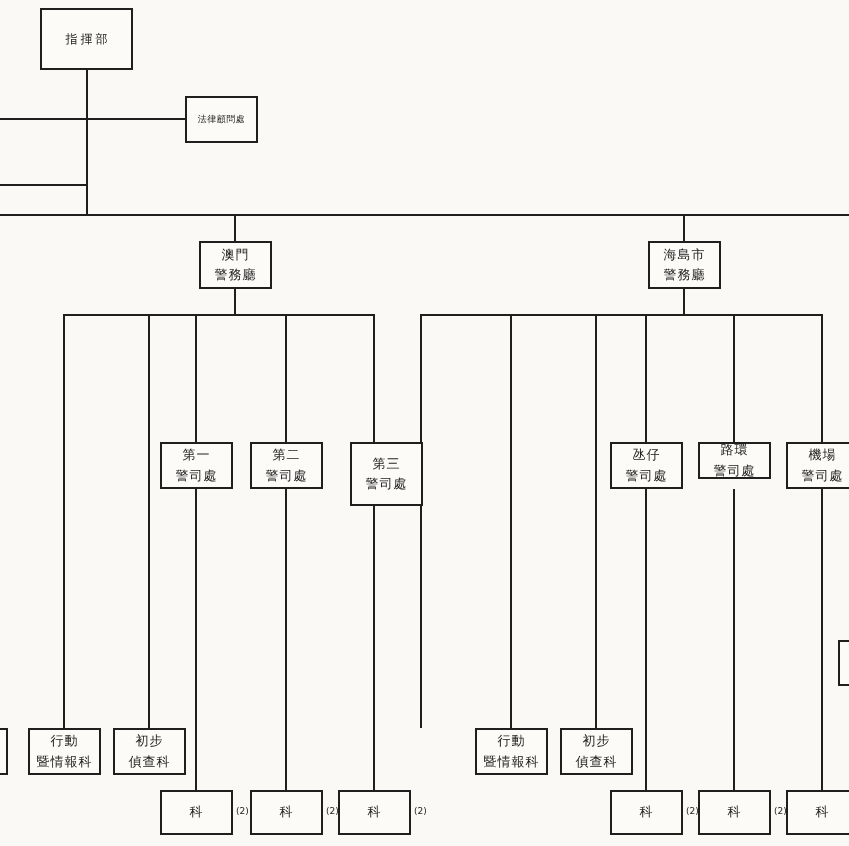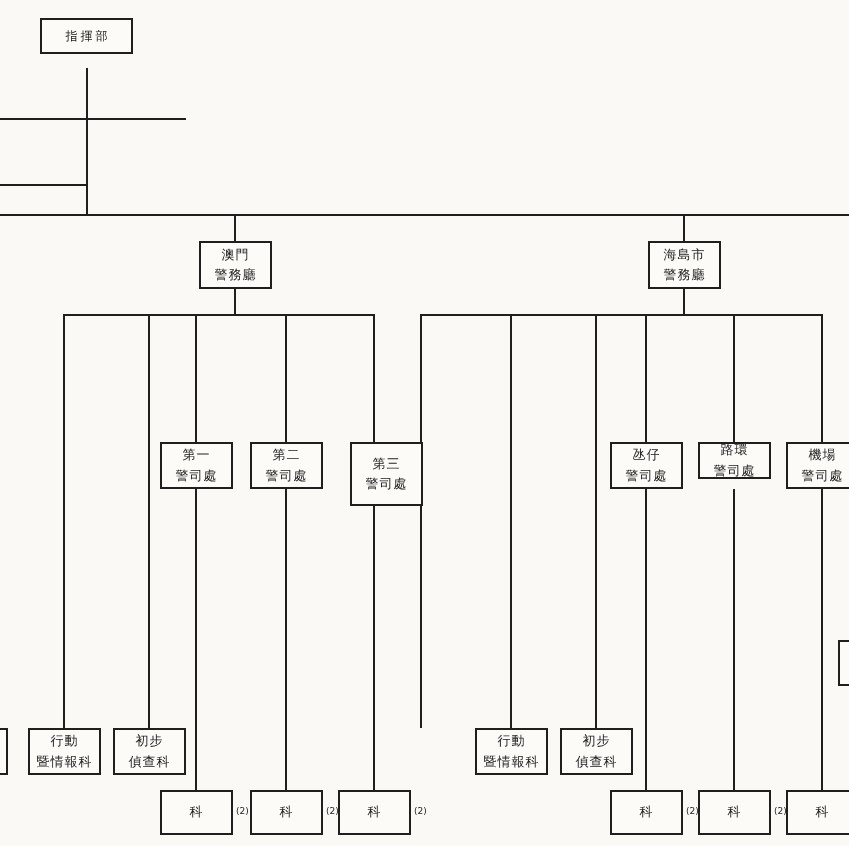--- a/index.html
+++ b/index.html
@@ -72,24 +72,27 @@
   <div class="line v" style="left:420px; top:314px; height:414px"></div>
   <div class="line v" style="left:510px; top:314px; height:414px"></div>
   <div class="line v" style="left:595px; top:314px; height:414px"></div>
   <div class="line v" style="left:645px; top:314px; height:128px"></div>
   <div class="line v" style="left:733px; top:314px; height:128px"></div>
   <div class="line v" style="left:821px; top:314px; height:128px"></div>
   <div class="line v" style="left:645px; top:489px; height:301px"></div>
   <div class="line v" style="left:733px; top:489px; height:301px"></div>
   <div class="line v" style="left:821px; top:489px; height:301px"></div>
 
-  <div class="box" style="left:40px; top:18px; width:93px; height:36px">
+  <div class="box" style="left:40px; top:8px; width:93px; height:62px">
     <span class="lbl big">指揮部</span>
   </div>
 
+  <div class="box" style="left:185px; top:96px; width:73px; height:47px">
+    <span class="lbl small">法律顧問處</span>
+  </div>
 
   <div class="box" style="left:199px; top:241px; width:73px; height:48px">
     <span class="lbl">澳門
 警務廳</span>
   </div>
 
   <div class="box" style="left:648px; top:241px; width:73px; height:48px">
     <span class="lbl">海島市
 警務廳</span>
   </div>

